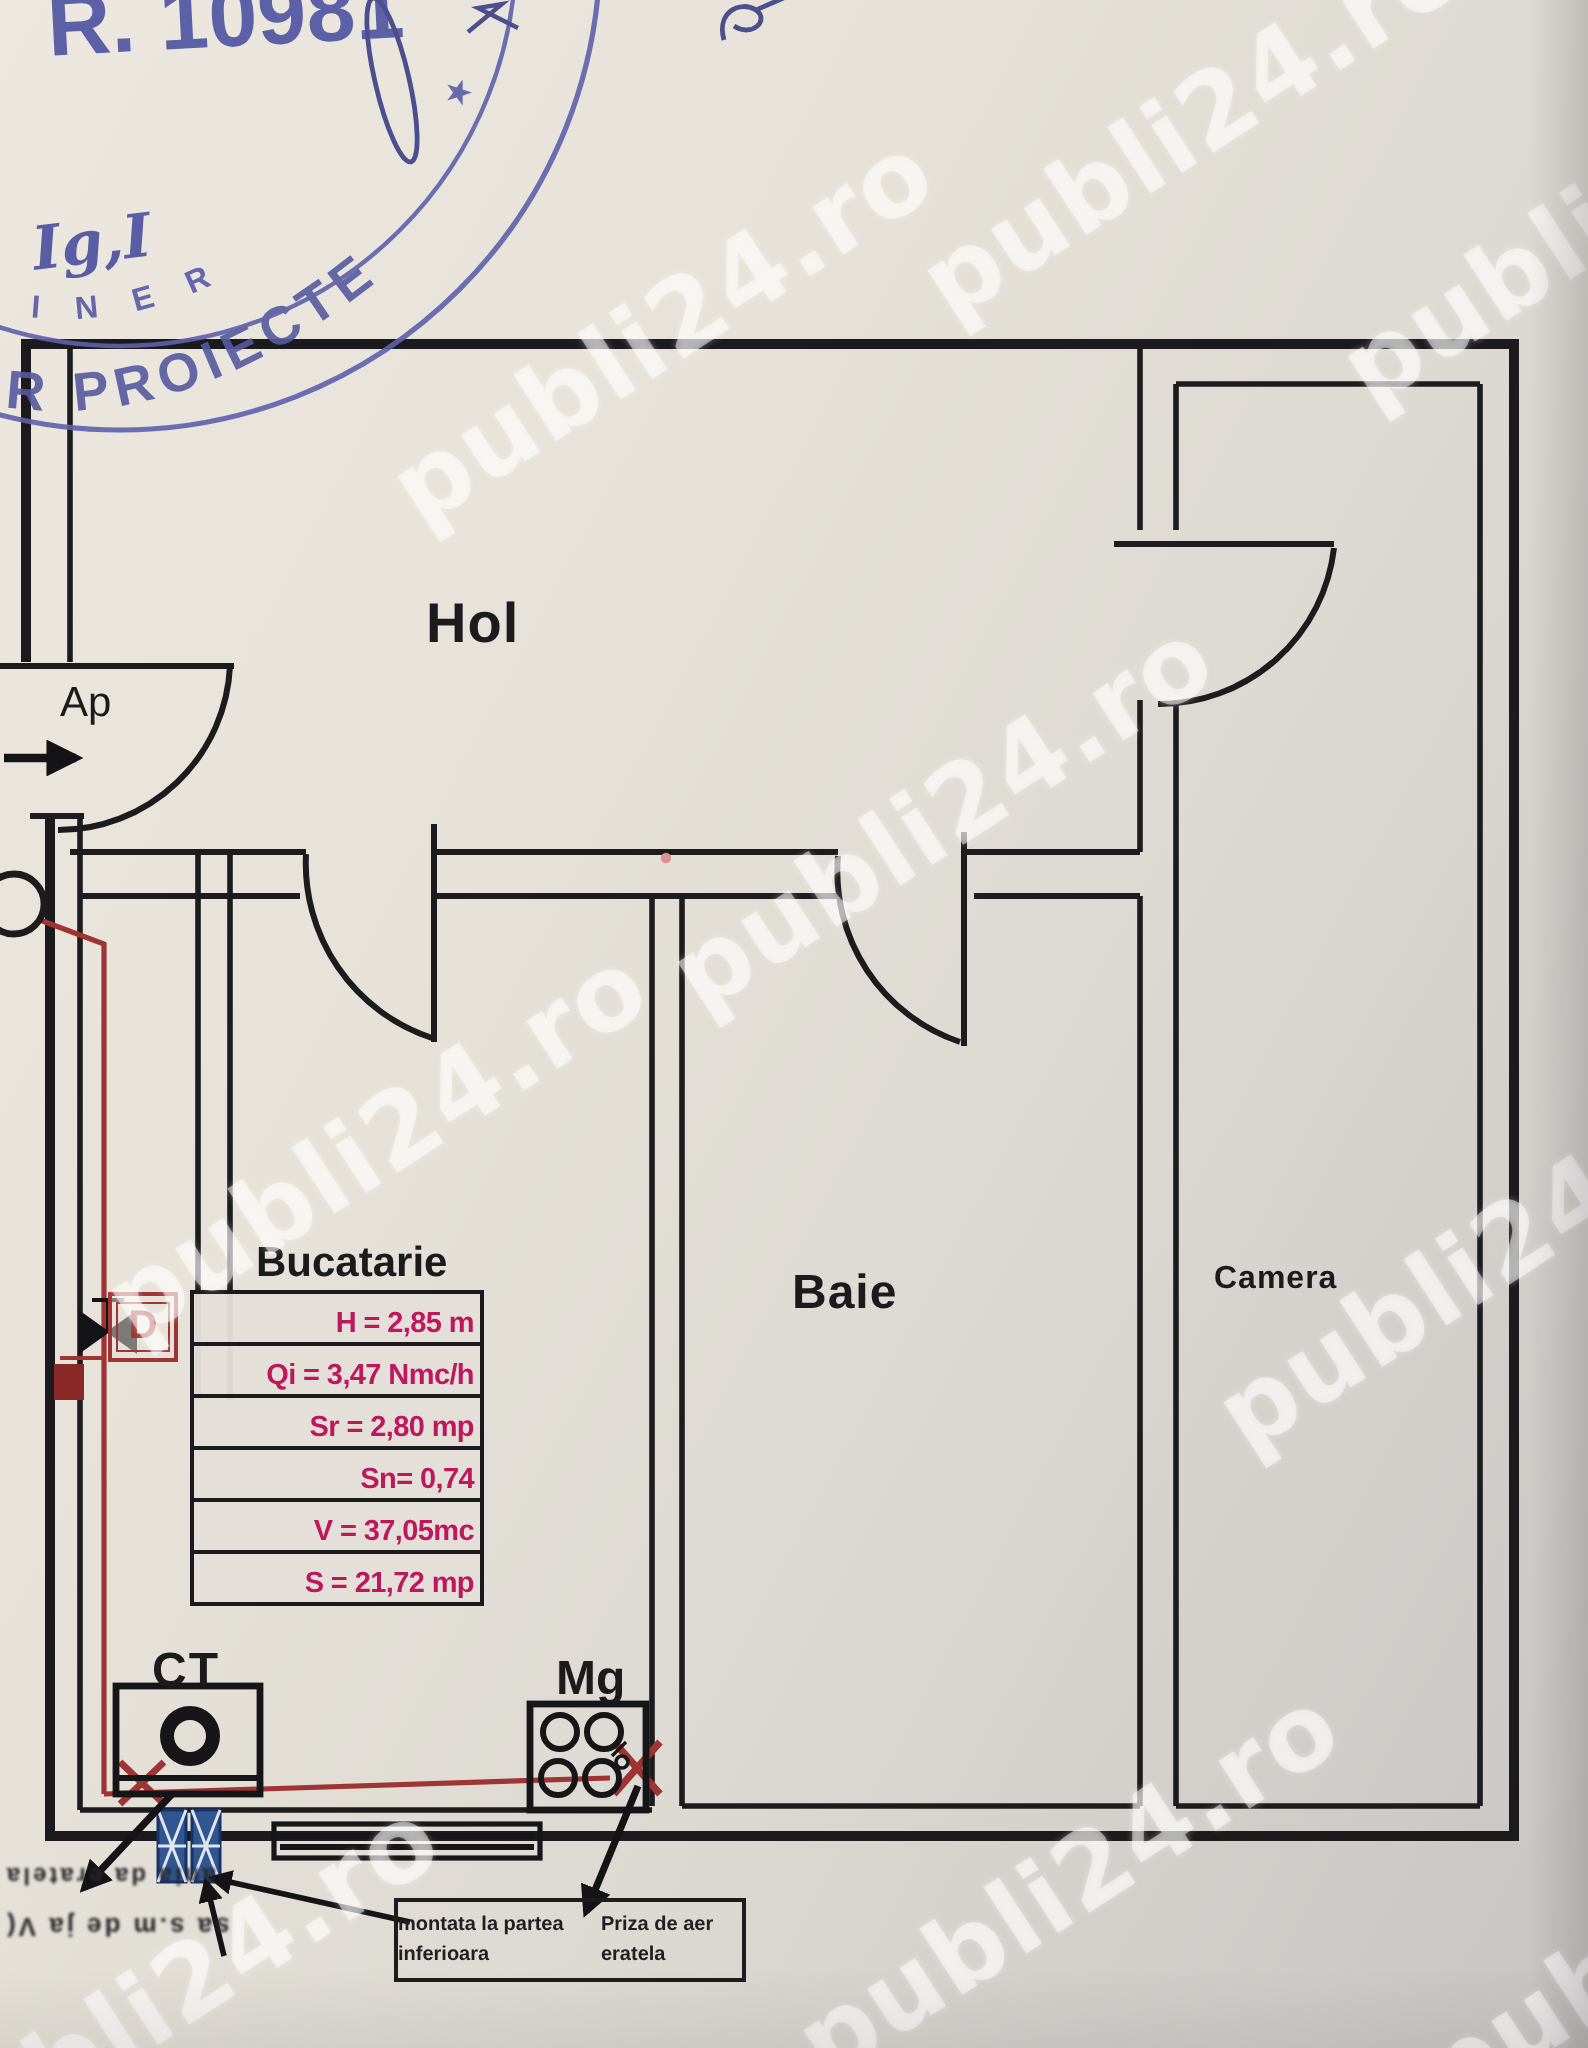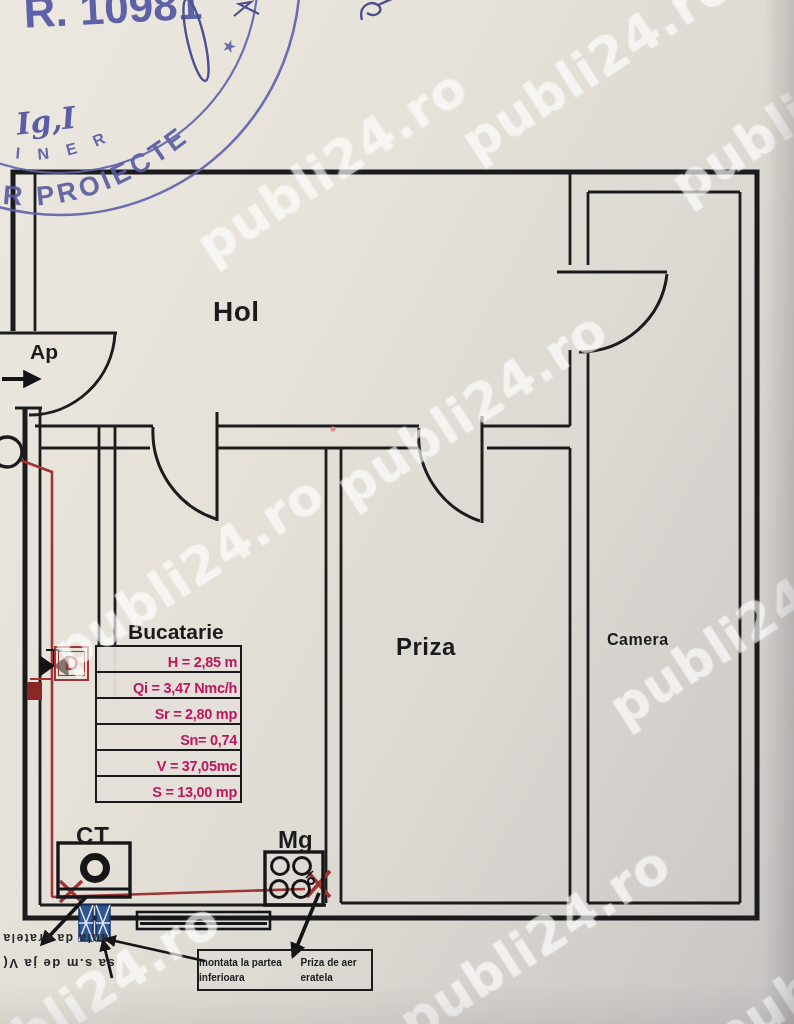--- a/index.html
+++ b/index.html
@@ -8,21 +8,21 @@
     background:linear-gradient(118deg,#ece8df 0%,#e6e2d9 35%,#dbd8d2 65%,#cecbc8 88%,#c6c4c2 100%);
     font-family:"Liberation Sans",sans-serif;color:#1b1b1d;
   }
   svg{position:absolute;left:0;top:0;}
   .lbl{position:absolute;color:#1b1b1d;white-space:nowrap;}
   .room{font-weight:600;letter-spacing:.5px;margin-top:16px;}
   .hol{left:213px;top:280px;font-size:28px;}
   .baie{left:396px;top:617px;font-size:24px;}
   .camera{left:607px;top:615px;font-size:16px;}
   .buc-title{left:128px;top:620px;font-size:21px;font-weight:700;}
-  .ap{left:30px;top:340px;font-size:21px;font-weight:700;text-align:right;}
+  .ap{left:30px;top:340px;font-size:21px;font-weight:400;text-align:right;}
   .ct{left:76px;top:822px;font-size:24px;font-weight:700;letter-spacing:1px;}
   .mg{left:278px;top:826px;font-size:24px;font-weight:700;}
   .spec-table{
     position:absolute;left:95px;top:645px;width:143px;border:2.5px solid #1a1a1c;
     background:rgba(228,224,216,.96);
   }
   .spec-row{
     height:17px;border-bottom:2.2px solid #1a1a1c;font-size:14.5px;font-weight:700;
     text-align:right;padding:7px 3px 0 0;letter-spacing:-.3px;color:#be185d;
   }
@@ -203,38 +203,38 @@
       <text x="16" y="132" font-size="30" font-weight="700" font-style="italic" fill="#4a4f9e" transform="rotate(-7 40 120)" font-family="DejaVu Serif, serif">Ig,I</text>
       <g stroke="#3a3f85" fill="none">
         <ellipse cx="196" cy="40" rx="8.5" ry="42" stroke-width="2.4" transform="rotate(-13 196 40)"></ellipse>
         <path d="M362,20 C358,6 370,0 378,5 C385,10 376,19 367,13 M378,5 L394,-2" stroke-width="2.4"></path>
         <path d="M234,16 L251,2 L239,4 L259,14" stroke-width="2.2"></path>
       </g>
     </g>
   </svg>
 
   <div class="lbl room hol">Hol</div>
-  <div class="lbl room baie">Priza</div>
+  <div class="lbl room baie">Baie</div>
   <div class="lbl room camera">Camera</div>
   <div class="lbl buc-title">Bucatarie</div>
   <div class="lbl ap">Ap</div>
   <div class="lbl ct">CT</div>
   <div class="lbl mg">Mg</div>
 
   <div class="dbox">
     <span>D</span>
   </div>
 
   <div class="spec-table">
     <div class="spec-row">H = 2,85 m</div>
     <div class="spec-row">Qi = 3,47 Nmc/h</div>
     <div class="spec-row">Sr = 2,80 mp</div>
     <div class="spec-row">Sn= 0,74</div>
     <div class="spec-row">V = 37,05mc</div>
-    <div class="spec-row">S = 13,00 mp</div>
+    <div class="spec-row">S = 21,72 mp</div>
   </div>
 
   <div class="notebox">
     <div>montata la partea inferioara</div>
     <div>Priza de aer eratela</div>
   </div>
 
   <div class="mirror mir1">ania da eratela</div>
   <div class="mirror mir2">sa s.m de ja V(</div>
 

